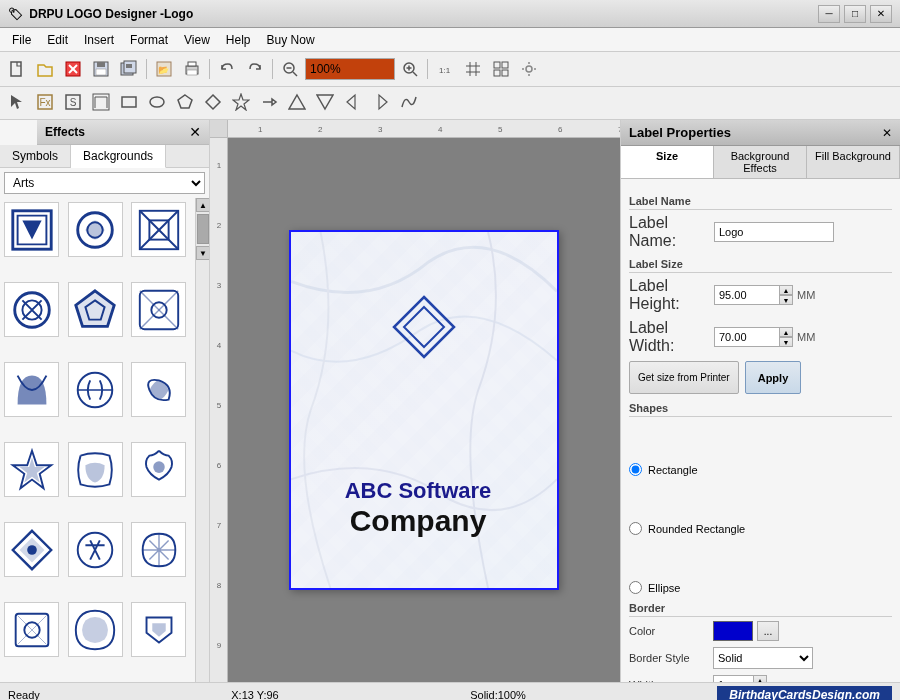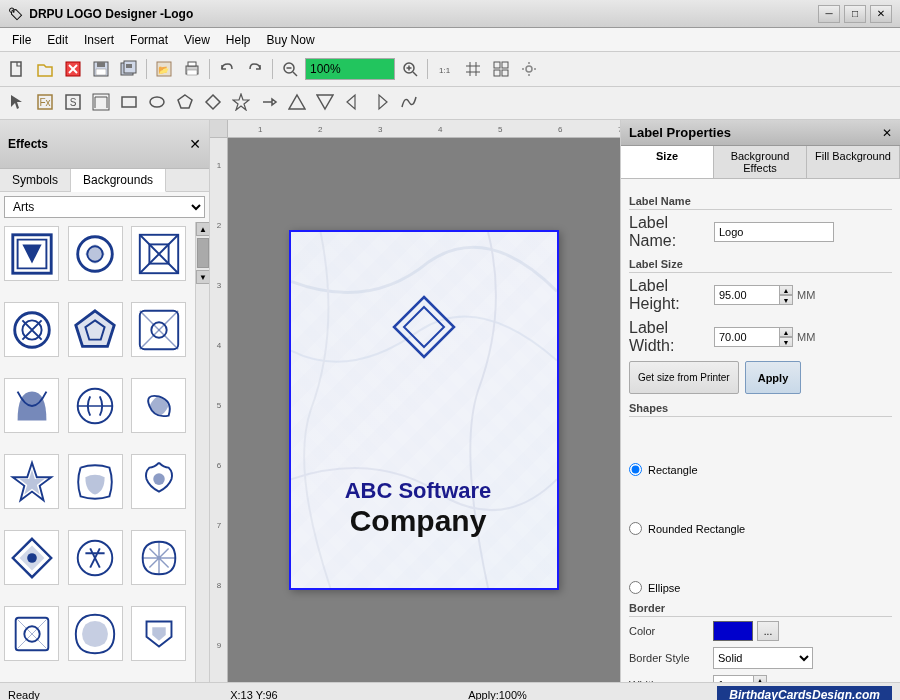--- a/index.html
+++ b/index.html
@@ -13,31 +13,31 @@
     
     
     .menu-bar { background: #f5f5f5; height: 24px; display: flex; align-items: center; border-bottom: 1px solid #ccc; padding: 0 4px; }
     .menu-item { padding: 2px 8px; cursor: pointer; font-size: 12px; height: 22px; display: flex; align-items: center; }
     
     
     .toolbar-area { background: #f0f0f0; border-bottom: 1px solid #ccc; padding: 2px 4px; }
     .toolbar-row { display: flex; align-items: center; gap: 2px; height: 30px; flex-wrap: nowrap; }
     .tb-btn { width: 26px; height: 24px; border: 1px solid transparent; background: transparent; cursor: pointer; display: flex; align-items: center; justify-content: center; font-size: 14px; border-radius: 2px; }
     .tb-separator { width: 1px; height: 20px; background: #bbb; margin: 0 2px; }
-    .zoom-box { border: 1px solid #aaa; background: #22c55e; height: 22px; width: 90px; display: flex; align-items: center; padding: 0 4px; font-size: 12px; }
+    .zoom-box { border: 1px solid #aaa; background: #c2410c; height: 22px; width: 90px; display: flex; align-items: center; padding: 0 4px; font-size: 12px; }
     
     
     .toolbar-row2 { display: flex; align-items: center; gap: 2px; height: 30px; }
     
     
     .main-area { display: flex; height: calc(700px - 28px - 24px - 62px - 24px); }
     
     
     .effects-panel { width: 210px; background: #f5f5f5; border-right: 1px solid #ccc; display: flex; flex-direction: column; }
-    .panel-header { background: linear-gradient(to bottom, #e0e0e0, #c8c8c8); padding: 16px 8px; display: flex; justify-content: space-between; align-items: center; border-bottom: 1px solid #bbb; }
+    .panel-header { background: linear-gradient(to bottom, #e0e0e0, #c8c8c8); padding: 4px 8px; display: flex; justify-content: space-between; align-items: center; border-bottom: 1px solid #bbb; margin-left: 37px; }
     .panel-title { font-weight: bold; font-size: 12px; }
     .panel-close { cursor: pointer; font-size: 14px; }
     .panel-tabs { display: flex; background: #e8e8e8; border-bottom: 1px solid #ccc; }
     .panel-tab { padding: 4px 12px; cursor: pointer; font-size: 12px; border-right: 1px solid #ccc; }
     .panel-tab.active { background: white; border-bottom: 1px solid white; margin-bottom: -1px; }
     .panel-dropdown { margin: 4px; }
     .panel-dropdown select { width: 100%; height: 22px; border: 1px solid #aaa; background: white; font-size: 12px; padding: 0 4px; }
     .symbols-grid { display: grid; grid-template-columns: repeat(3, 1fr); gap: 4px; padding: 4px; overflow-y: auto; flex: 1; }
     .symbol-item { width: 55px; height: 55px; border: 1px solid #ccc; background: white; cursor: pointer; display: flex; align-items: center; justify-content: center; overflow: hidden; }
     .symbol-item svg { width: 48px; height: 48px; }
@@ -639,17 +639,17 @@
           </div>
         </div>
       </div>
     </div>
   </div>
 </div>
 
 <div class="status-bar">
   <span>Ready</span>
   <span>X:13  Y:96</span>
-  <span>Apply:100%</span>
+  <span>Solid:100%</span>
   <div class="status-right">
     <span>BirthdayCardsDesign.com</span>
   </div>
 </div>
 
 </body></html>

